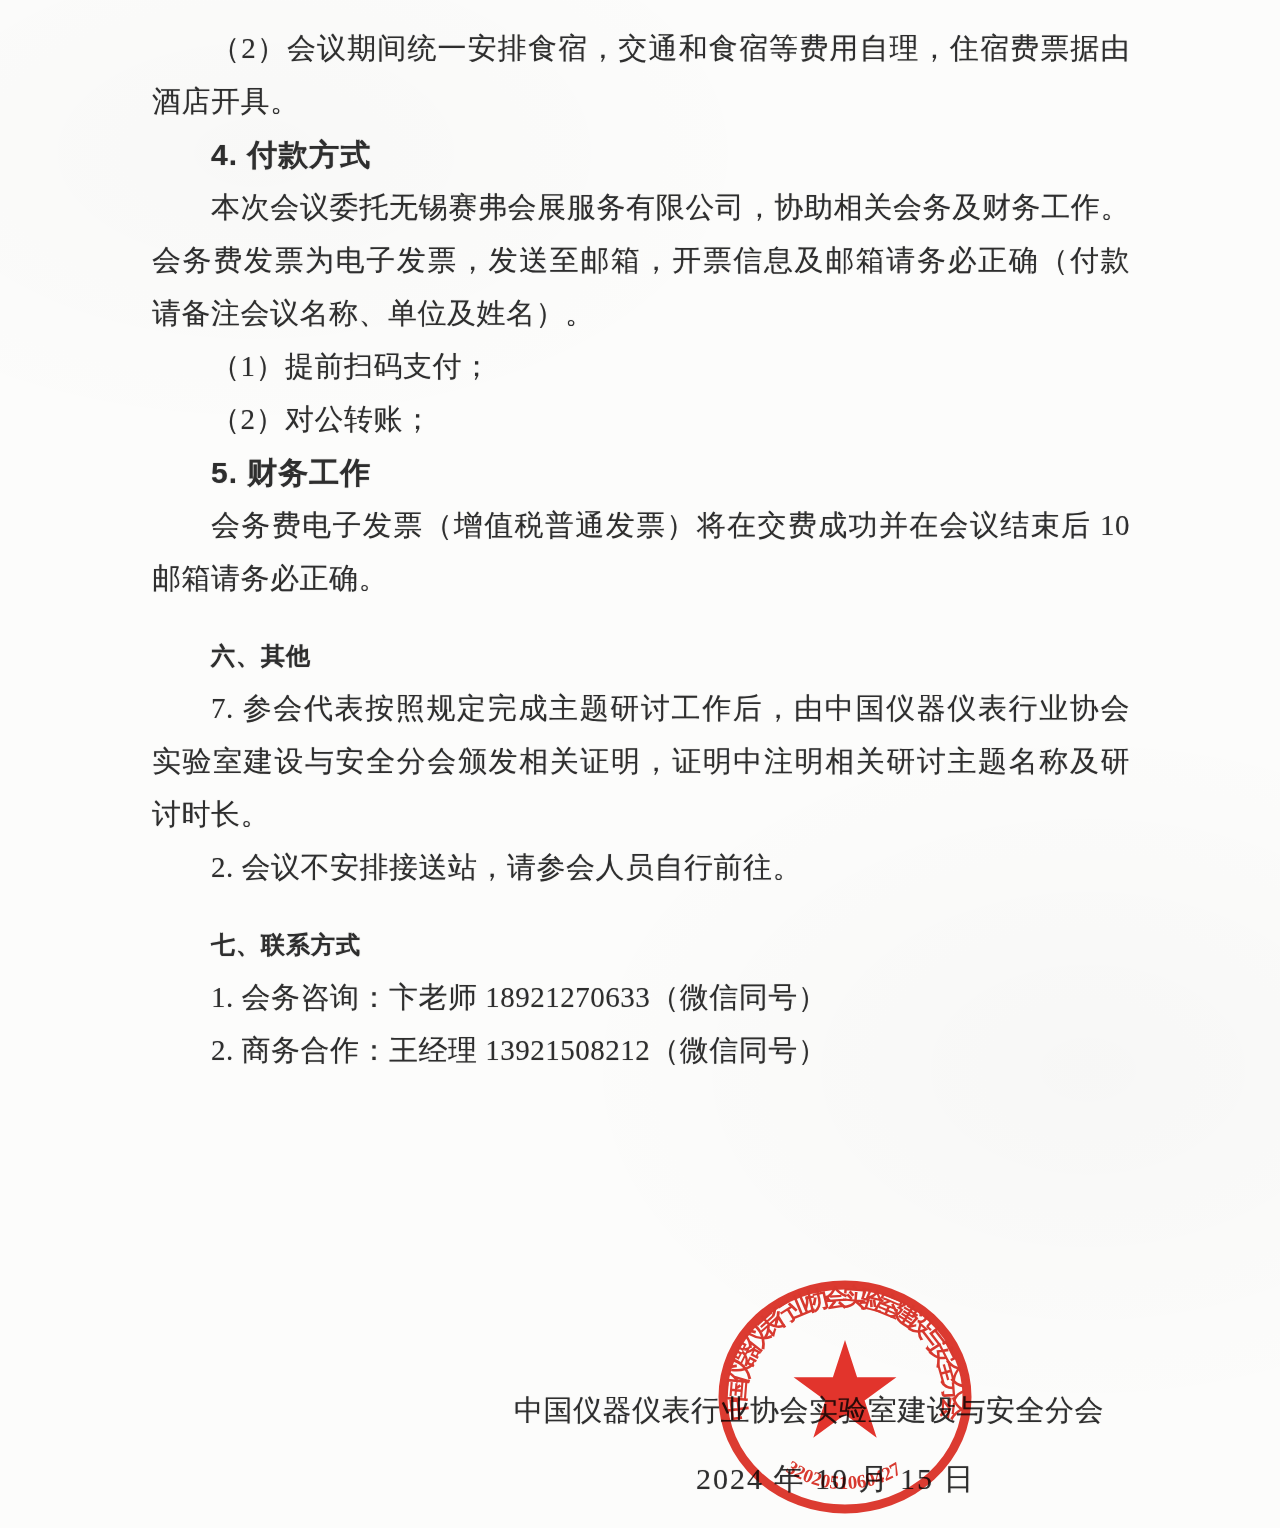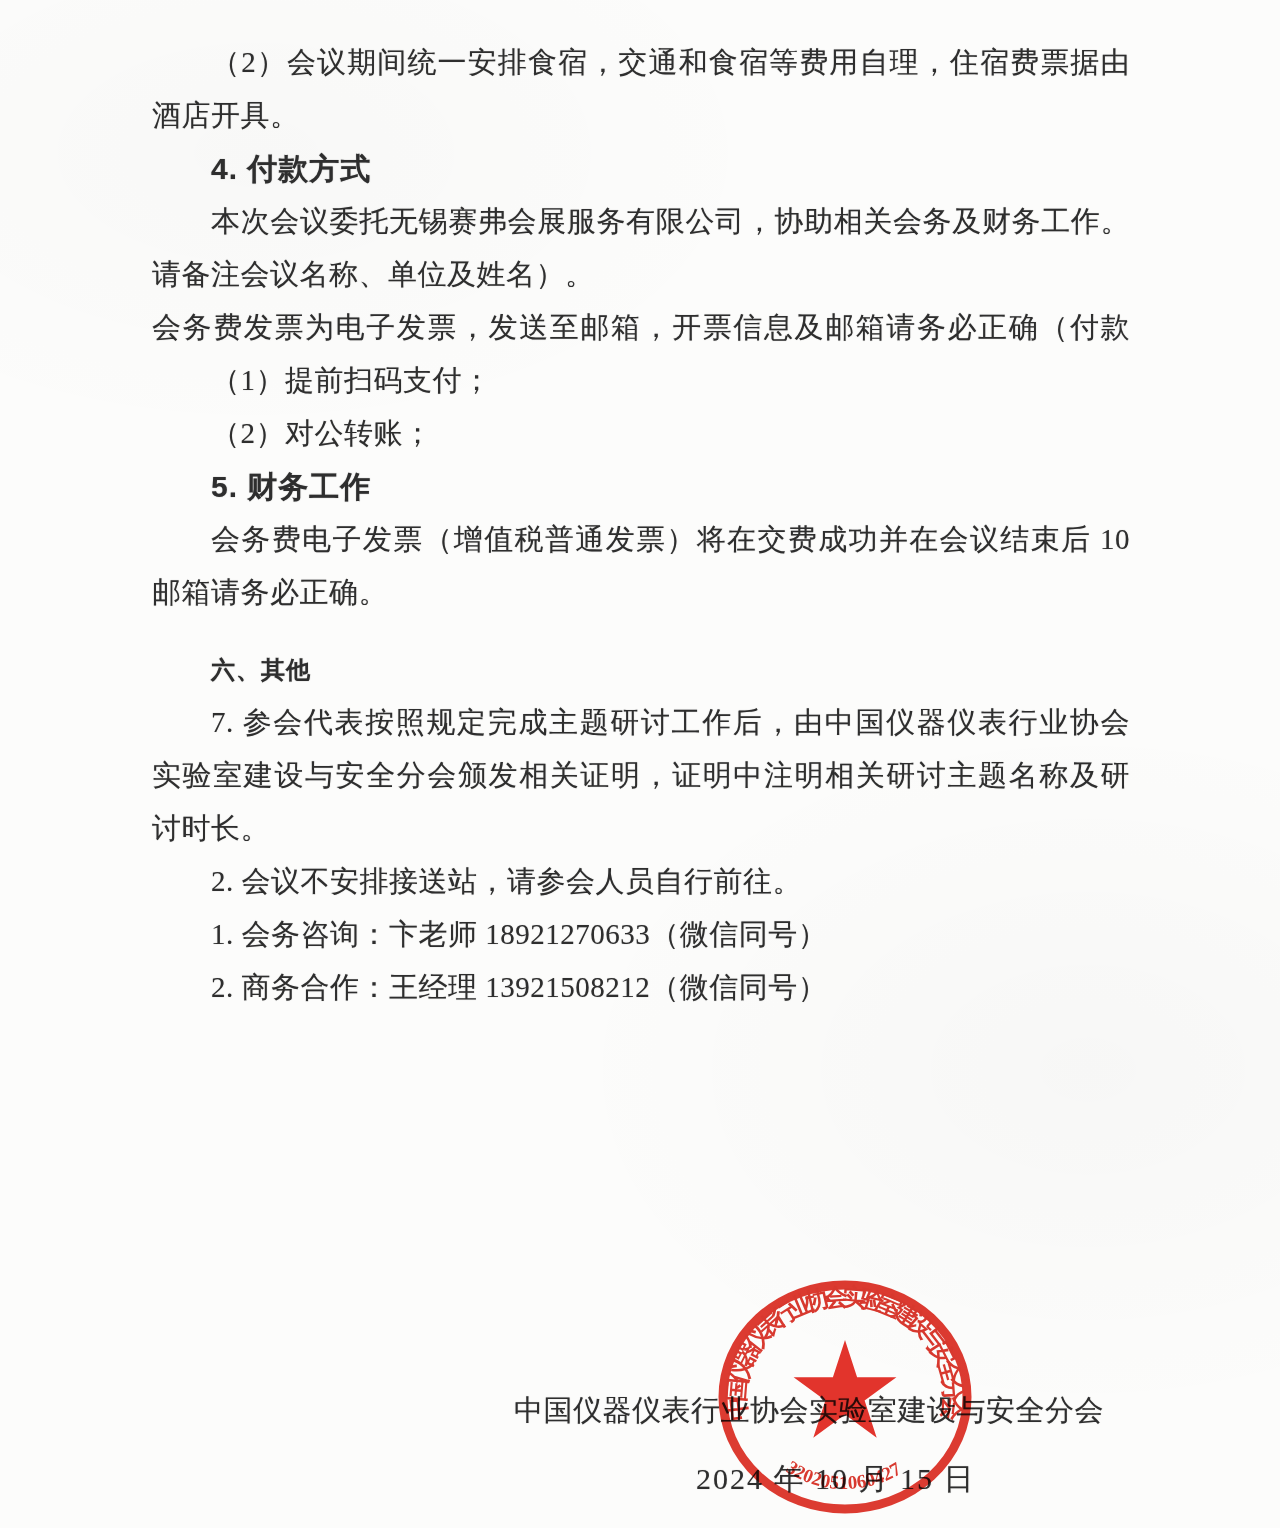--- a/index.html
+++ b/index.html
@@ -17,23 +17,22 @@
     background:
       radial-gradient(ellipse 900px 500px at 20% 10%, rgba(0,0,0,0.015), transparent 60%),
       radial-gradient(ellipse 900px 600px at 85% 70%, rgba(0,0,0,0.018), transparent 60%);
     pointer-events: none;
   }
 
   .doc {
     position: absolute;
     left: 152px; top: 0;
     width: 978px;
-    padding-top: 12px;
+    padding-top: 22px;
     color: #2e2e2e;
-    margin-top: 24px;
   }
   .ln {
     font-size: 29px;
     line-height: 53px;
     height: 53px;
     letter-spacing: 0.5px;
     white-space: normal;
     text-shadow: 0 0 1px rgba(40,40,40,0.35);
   }
   .ind { text-indent: 59px; }
@@ -85,32 +84,33 @@
   .seal .serial { font-size: 19px; font-weight: bold; }
 </style>
 </head>
 <body>
 
 <div class="doc">
   <div class="ln ind j">（2）会议期间统一安排食宿，交通和食宿等费用自理，住宿费票据由</div>
   <div class="ln">酒店开具。</div>
   <div class="ln hd ind">4. 付款方式</div>
   <div class="ln ind j">本次会议委托无锡赛弗会展服务有限公司，协助相关会务及财务工作。</div>
+  <div class="ln j">会务费发票为电子发票，发送至邮箱，开票信息及邮箱请务必正确（付款</div>
   <div class="ln">请备注会议名称、单位及姓名）。</div>
-  <div class="ln j">会务费发票为电子发票，发送至邮箱，开票信息及邮箱请务必正确（付款</div>
   <div class="ln ind">（1）提前扫码支付；</div>
   <div class="ln ind">（2）对公转账；</div>
   <div class="ln hd ind">5. 财务工作</div>
   <div class="ln ind j">会务费电子发票（增值税普通发票）将在交费成功并在会议结束后 10</div>
   <div class="ln">邮箱请务必正确。</div>
   <div class="ln hd sec ind">六、其他</div>
   <div class="ln ind j">7. 参会代表按照规定完成主题研讨工作后，由中国仪器仪表行业协会</div>
   <div class="ln j">实验室建设与安全分会颁发相关证明，证明中注明相关研讨主题名称及研</div>
   <div class="ln">讨时长。</div>
   <div class="ln ind">2. 会议不安排接送站，请参会人员自行前往。</div>
+  <div class="ln hd sec ind">七、联系方式</div>
   <div class="ln ind">1. 会务咨询：卞老师 18921270633（微信同号）</div>
   <div class="ln ind">2. 商务合作：王经理 13921508212（微信同号）</div>
 </div>
 
 <div class="closing-org">中国仪器仪表行业协会实验室建设与安全分会</div>
 <div class="closing-date">2024 年 10 月 15 日</div>
 
 <svg class="seal" viewBox="0 0 266 246" xmlns="http://www.w3.org/2000/svg">
   <defs>
     <path id="ringTextPath" d="M 36.4 144.8 A 100 92 0 1 1 229.6 144.8" fill="none"></path>

